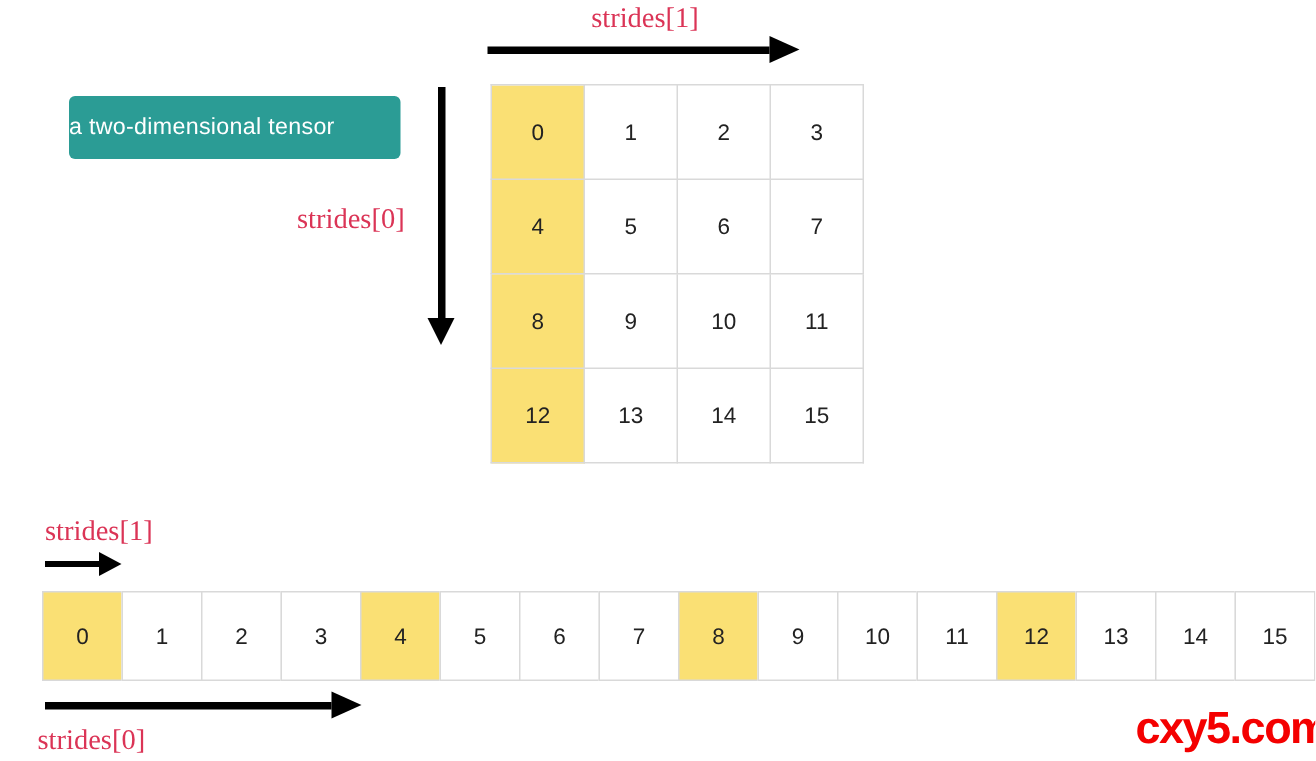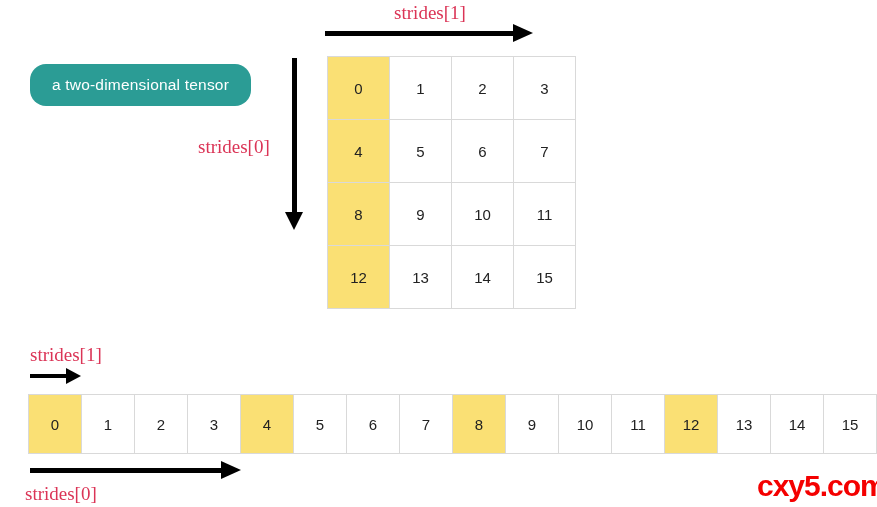--- a/index.html
+++ b/index.html
@@ -16,24 +16,25 @@
     font-family:"Liberation Serif", serif;
     font-size:19px;
     color:var(--red-label);
     white-space:nowrap;
   }
   
   .badge{
     position:absolute;
     background:var(--teal);
     color:#ffffff;
-    border-radius:16px;
-    display:flex;align-items:center;justify-content:center;
+    border-radius:4px;
+    display:flex;align-items:center;justify-content:flex-start;
     font-size:15.5px;
     letter-spacing:.2px;
+    margin-left:16px;
   }
   
   .arrow-h{position:absolute;display:flex;align-items:center;}
   .arrow-h .shaft{background:var(--arrow);}
   .arrow-h .head{width:0;height:0;border-style:solid;border-color:transparent;border-left-color:var(--arrow);}
   .arrow-v{position:absolute;display:flex;flex-direction:column;align-items:center;}
   .arrow-v .shaft{background:var(--arrow);}
   .arrow-v .head{width:0;height:0;border-style:solid;border-color:transparent;border-top-color:var(--arrow);}
   
   #tensor-grid{

